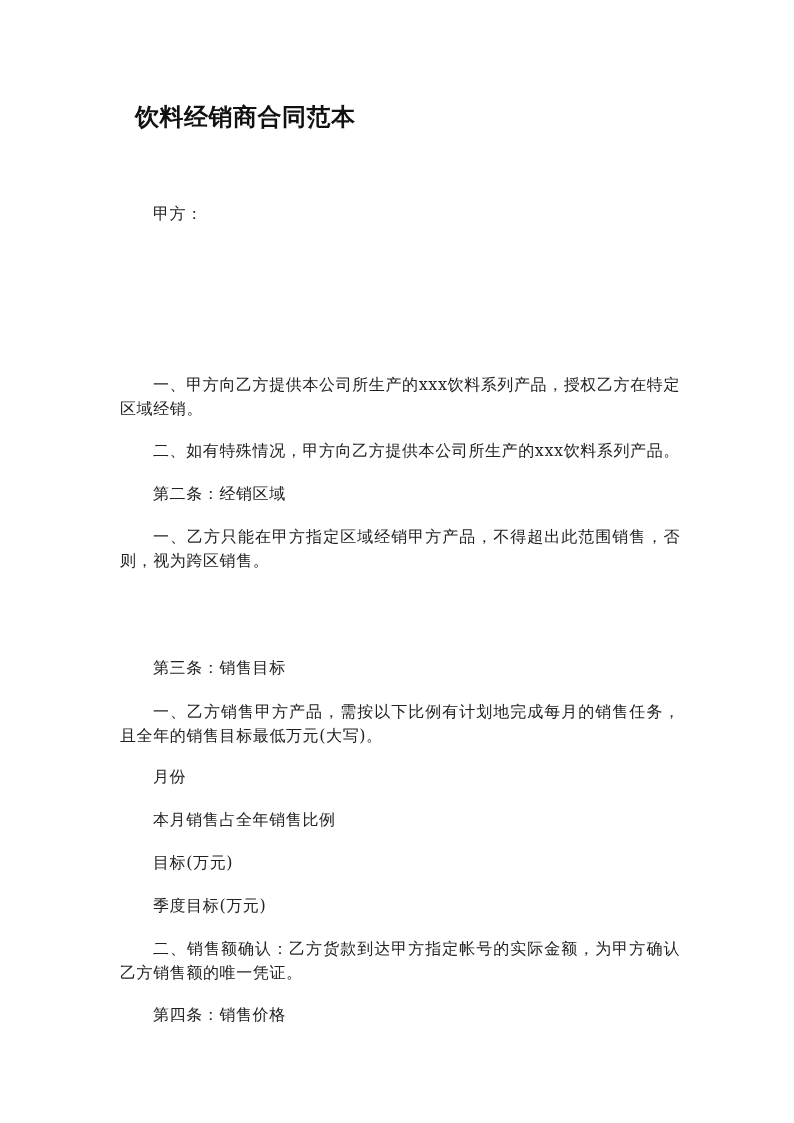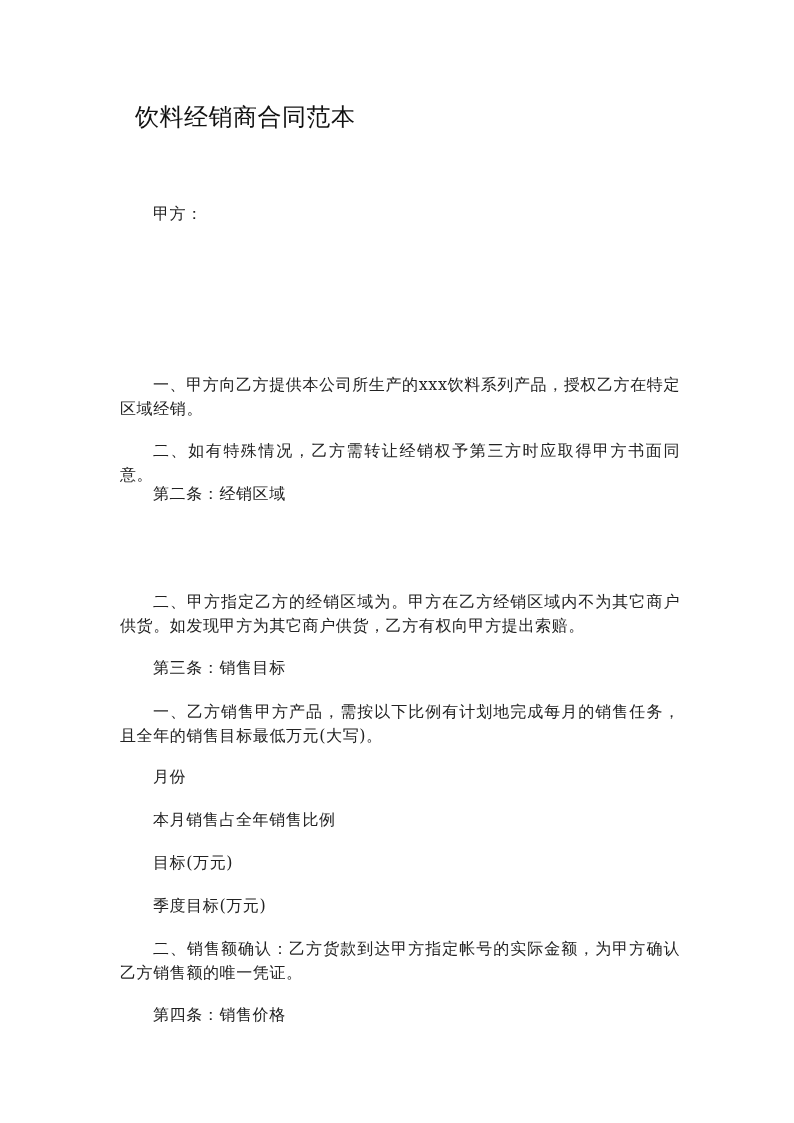--- a/index.html
+++ b/index.html
@@ -1,34 +1,34 @@
 <!DOCTYPE html>
 <html><head>
   <meta charset="utf-8">
   <style>
     html, body { margin: 0; padding: 0; background: #ffffff; }
     body { width: 794px; height: 1123px; position: relative; overflow: hidden;
       font-family: "DejaVu Serif", "Liberation Serif", serif; color: #1a1a1a; }
     .page { position: absolute; left: 0; top: 0; width: 794px; height: 1123px; background: #fff; }
-    .title { position: absolute; left: 135px; top: 101px; font-size: 24px; font-weight: normal;
+    .title { position: absolute; left: 135px; top: 101px; font-size: 24px; font-weight: bold;
       letter-spacing: 0.5px; color: #111; white-space: nowrap; }
     .para { position: absolute; left: 120px; width: 560px; font-size: 16px; line-height: 24px;
       text-indent: 33px; color: #222; letter-spacing: 0.6px; text-align: justify; }
   </style>
 </head>
 <body>
 
 <div class="page">
   <div class="title">饮料经销商合同范本</div>
 
   <div class="para" style="top:202px">甲方：</div>
   <div class="para" style="top:373px">一、甲方向乙方提供本公司所生产的xxx饮料系列产品，授权乙方在特定区域经销。</div>
-  <div class="para" style="top:439px">二、如有特殊情况，乙方需转让经销权予第三方时应取得甲方书面同意。</div>
+  <div class="para" style="top:439px">二、如有特殊情况，甲方向乙方提供本公司所生产的xxx饮料系列产品。</div>
   <div class="para" style="top:482px">第二条：经销区域</div>
-  <div class="para" style="top:590px">二、甲方指定乙方的经销区域为。甲方在乙方经销区域内不为其它商户供货。如发现甲方为其它商户供货，乙方有权向甲方提出索赔。</div>
+  <div class="para" style="top:525px">一、乙方只能在甲方指定区域经销甲方产品，不得超出此范围销售，否则，视为跨区销售。</div>
   <div class="para" style="top:656px">第三条：销售目标</div>
   <div class="para" style="top:700px">一、乙方销售甲方产品，需按以下比例有计划地完成每月的销售任务，且全年的销售目标最低万元(大写)。</div>
   <div class="para" style="top:765px">月份</div>
   <div class="para" style="top:808px">本月销售占全年销售比例</div>
   <div class="para" style="top:851px">目标(万元)</div>
   <div class="para" style="top:894px">季度目标(万元)</div>
   <div class="para" style="top:937px">二、销售额确认：乙方货款到达甲方指定帐号的实际金额，为甲方确认乙方销售额的唯一凭证。</div>
   <div class="para" style="top:1003px">第四条：销售价格</div>
 </div>
 

